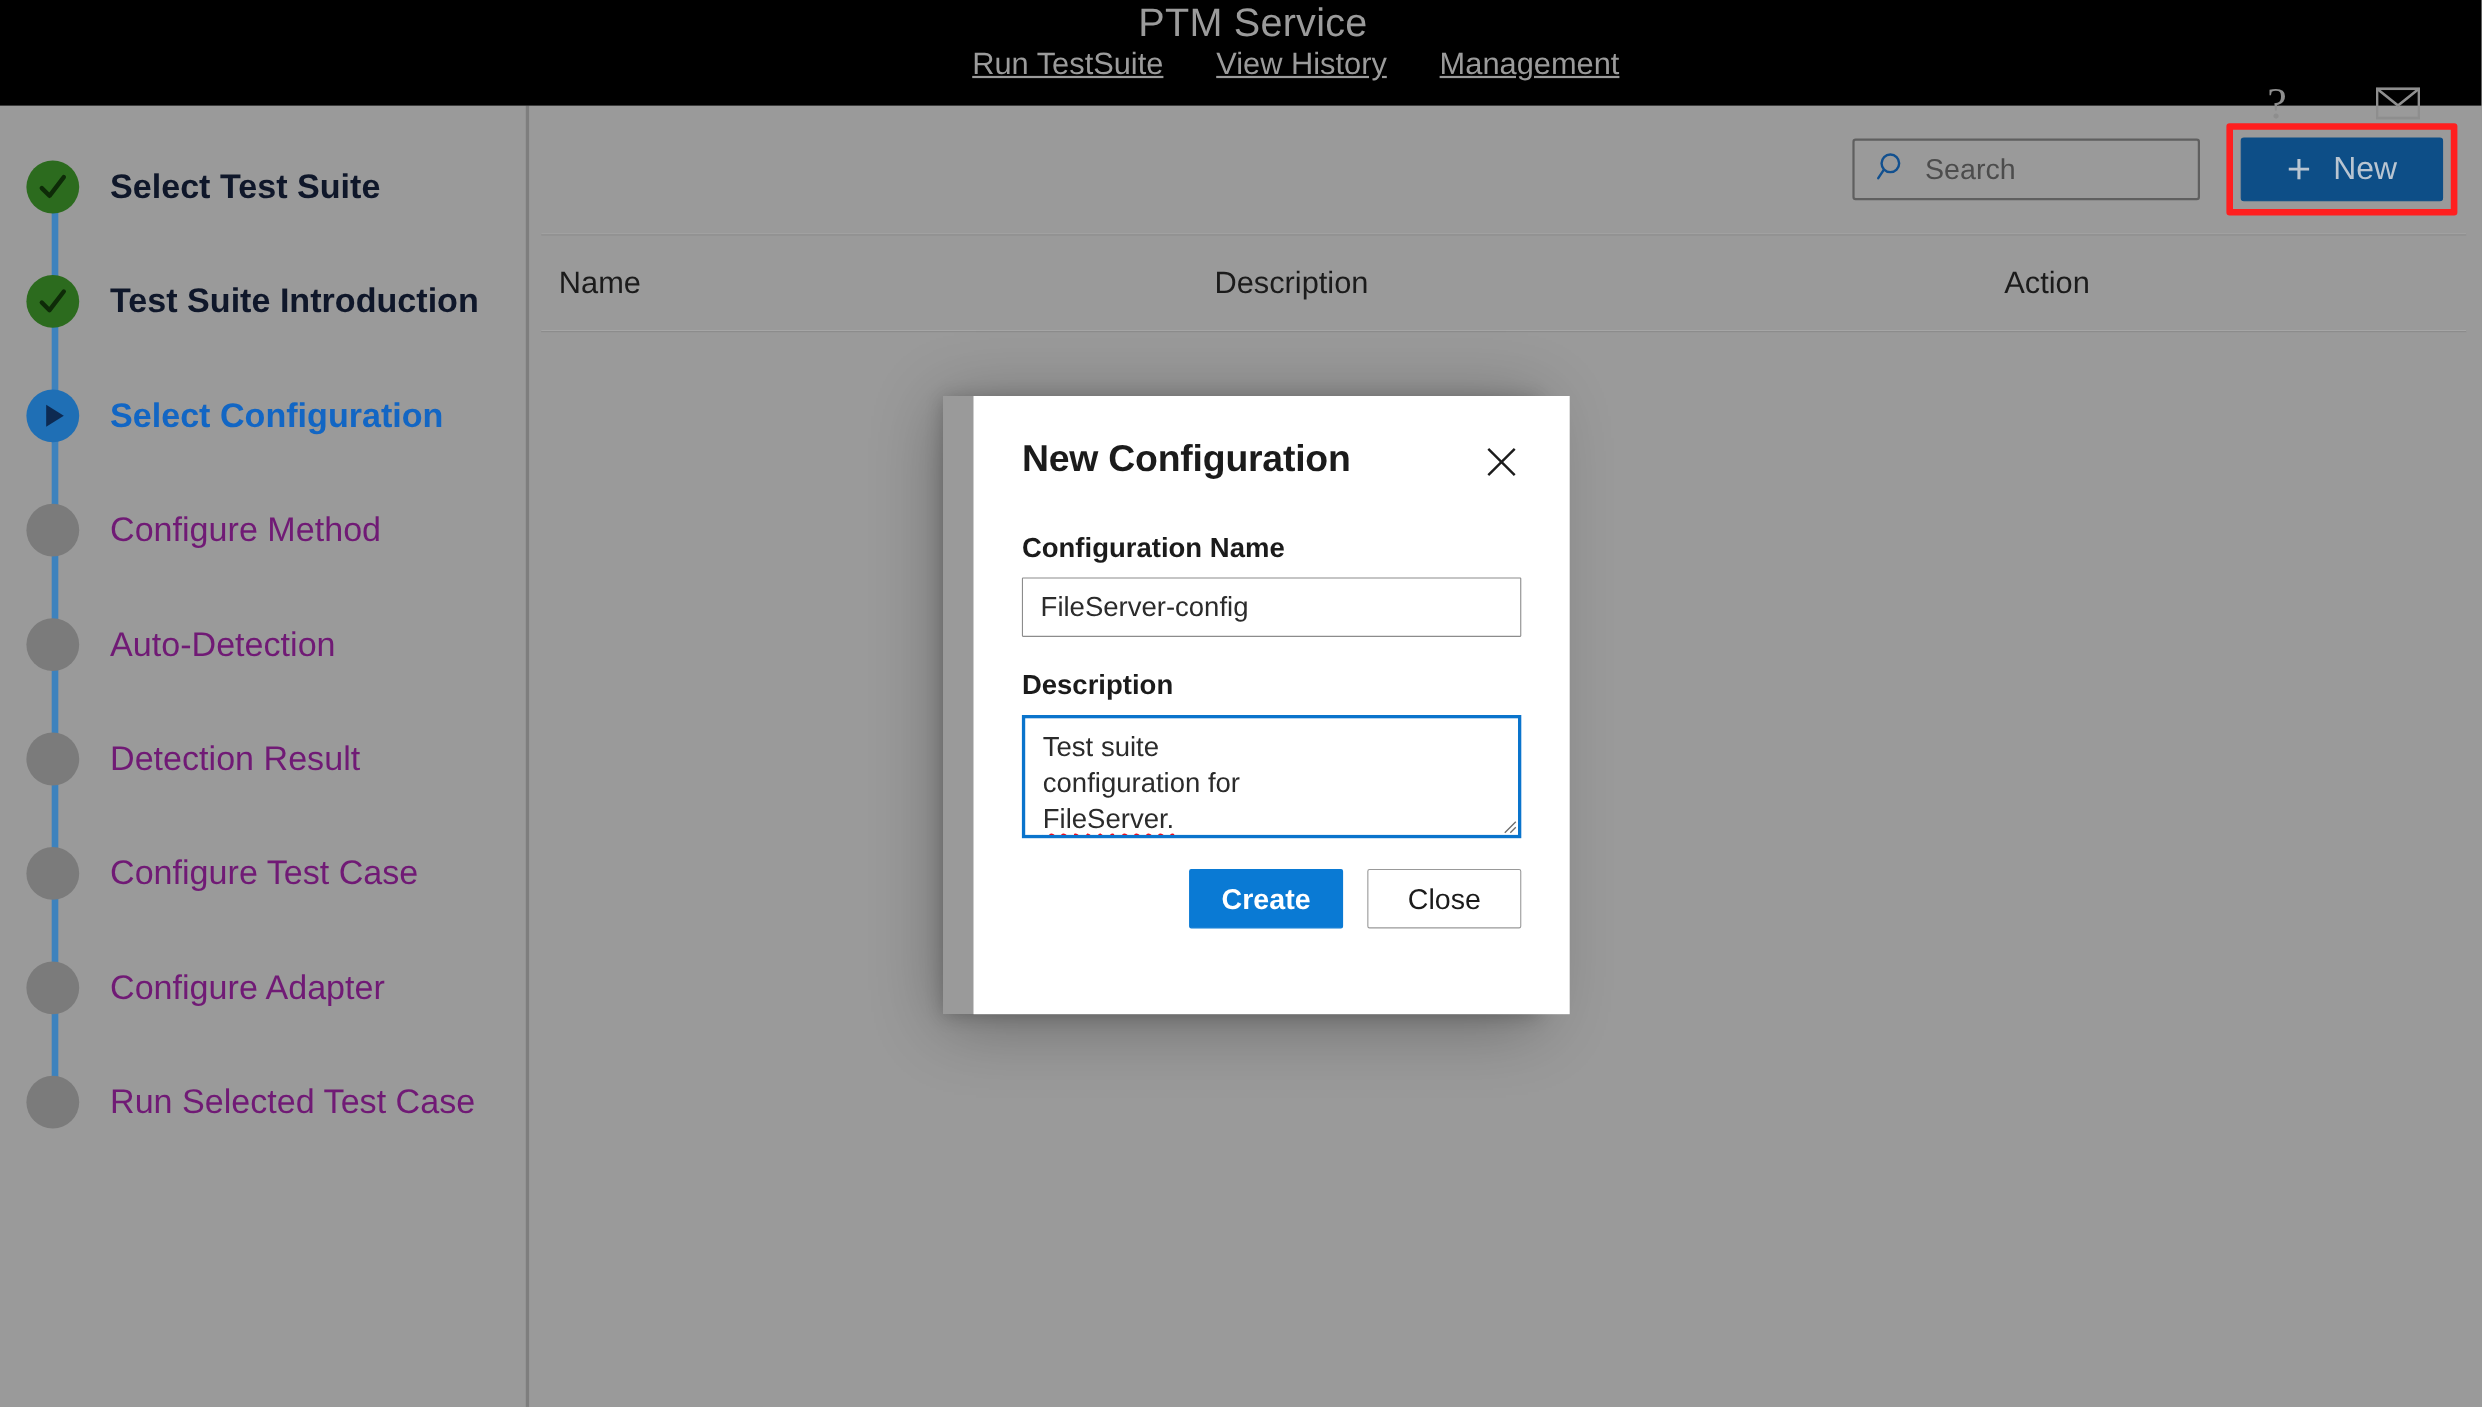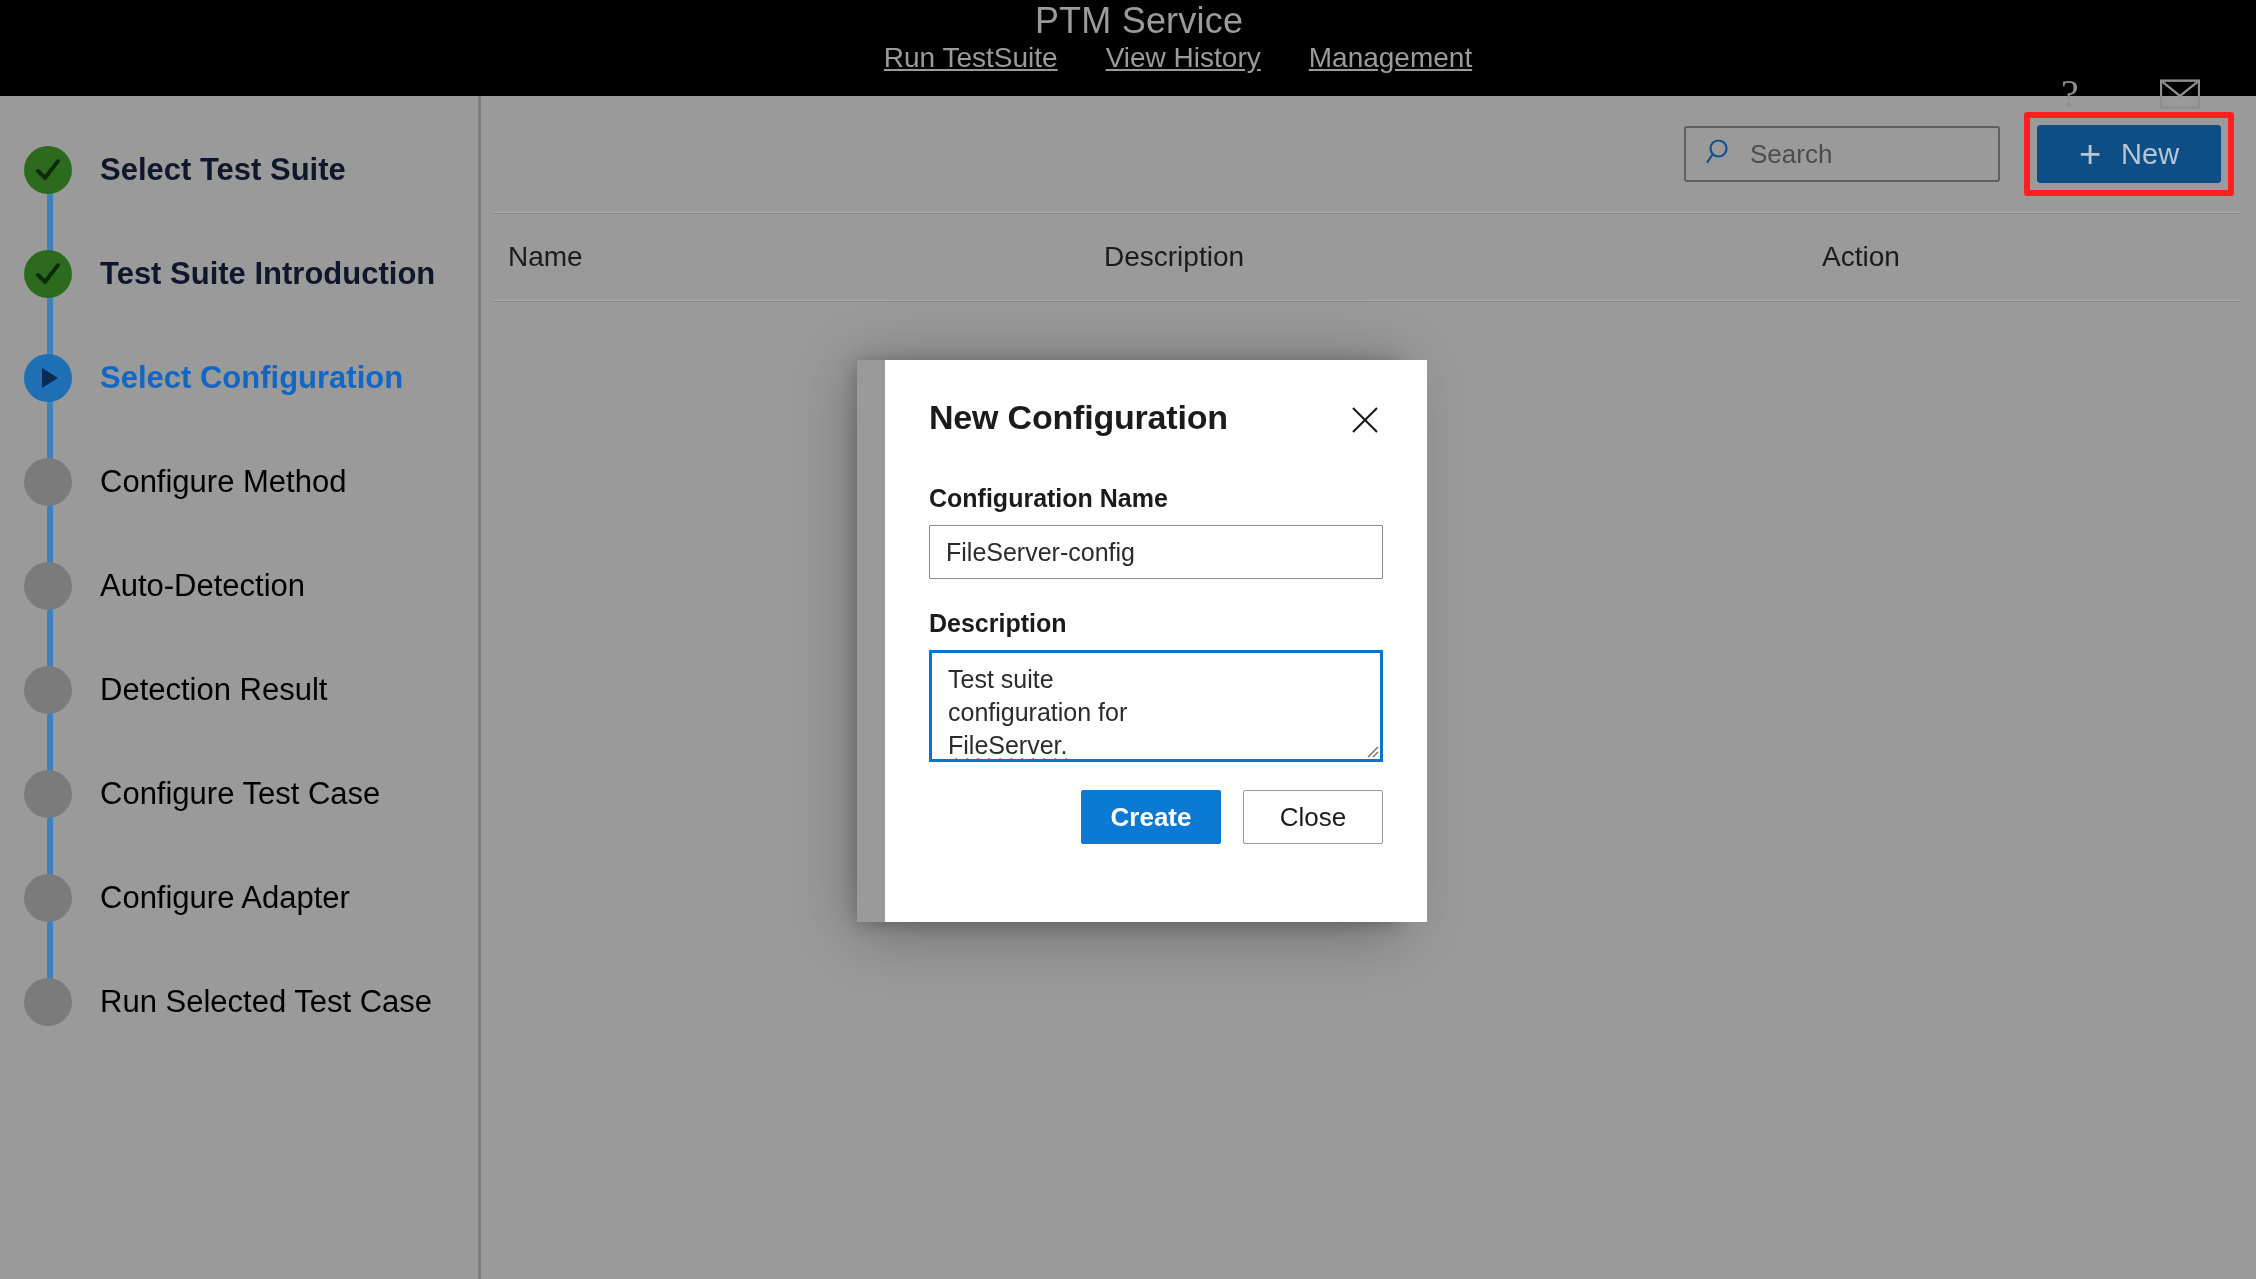--- a/index.html
+++ b/index.html
@@ -118,21 +118,21 @@
   .step-dot.active  { background: #1f6fb5; }
   .step-dot.pending { background: #7b7b7b; }
 
   .step-label {
     margin-left: 28px;
     font-size: 31px;
     white-space: nowrap;
   }
   .step-label.done    { color: #0f172a; font-weight: bold; }
   .step-label.active  { color: #1266c4; font-weight: bold; }
-  .step-label.pending { color: #000000; }
+  .step-label.pending { color: #701a75; }
 
   
   .main {
     position: absolute;
     top: 96px; left: 484px;
     width: 1772px;
     height: 1183px;
     background: #9a9a9a;
     z-index: 1;
   }

